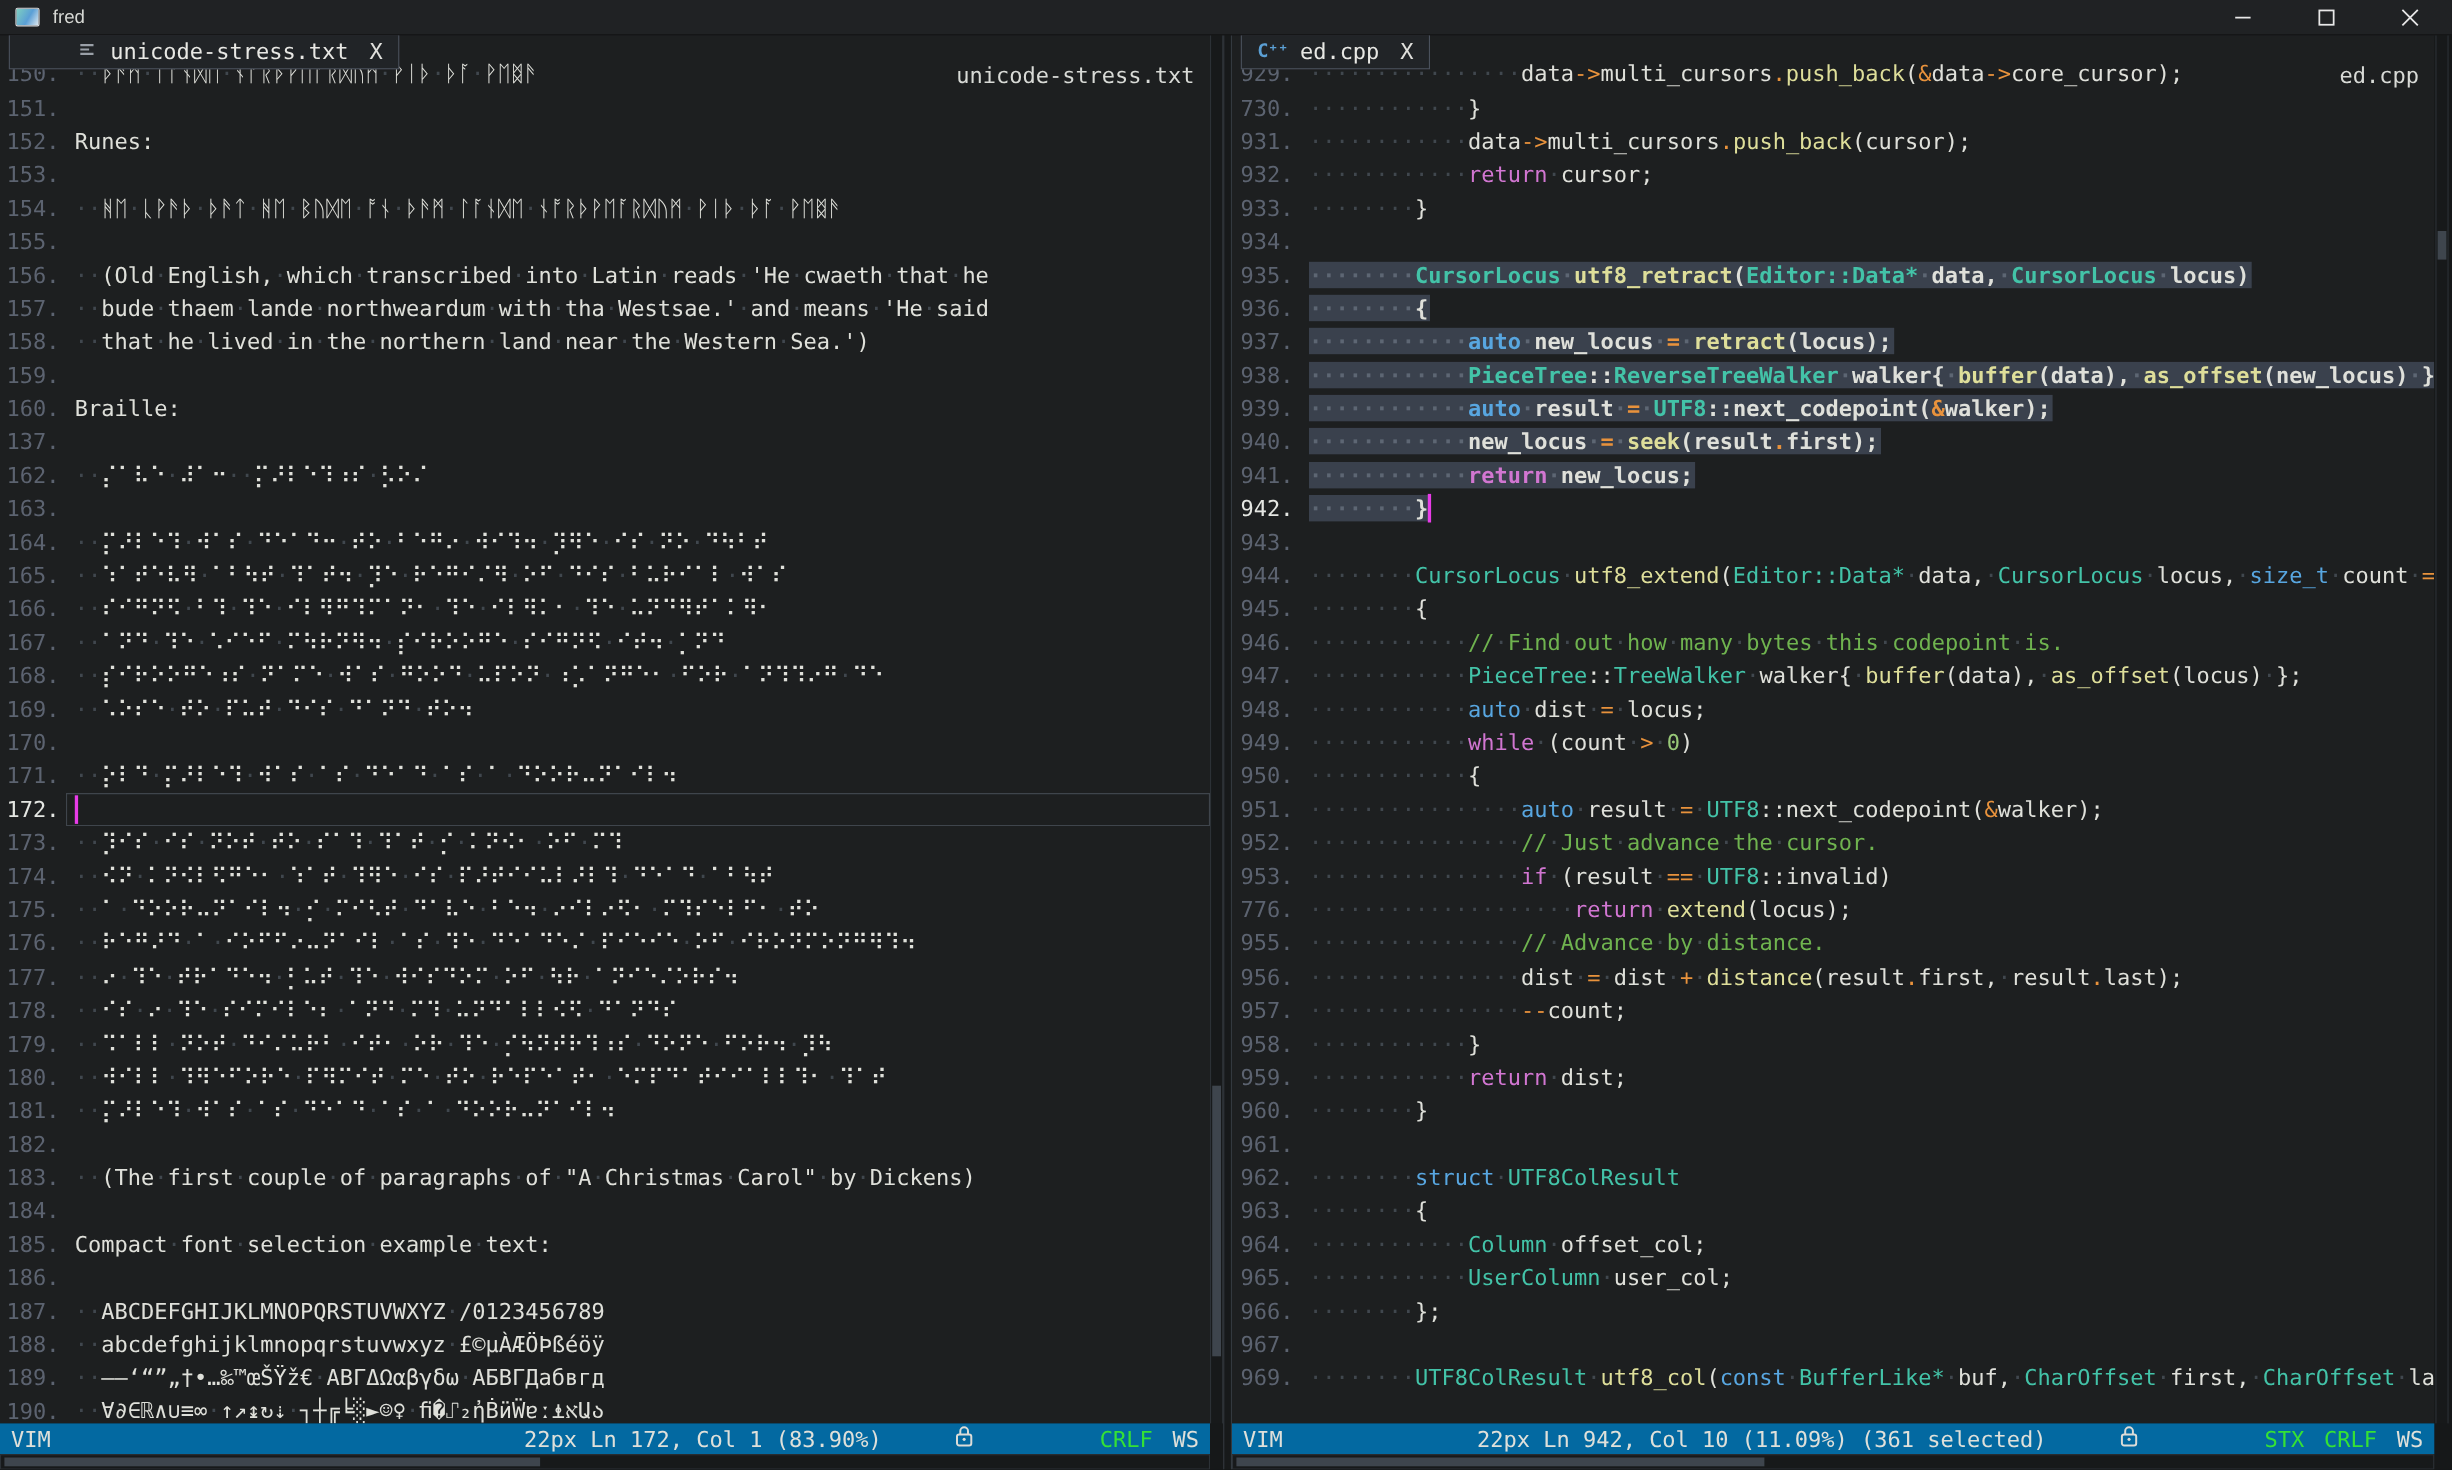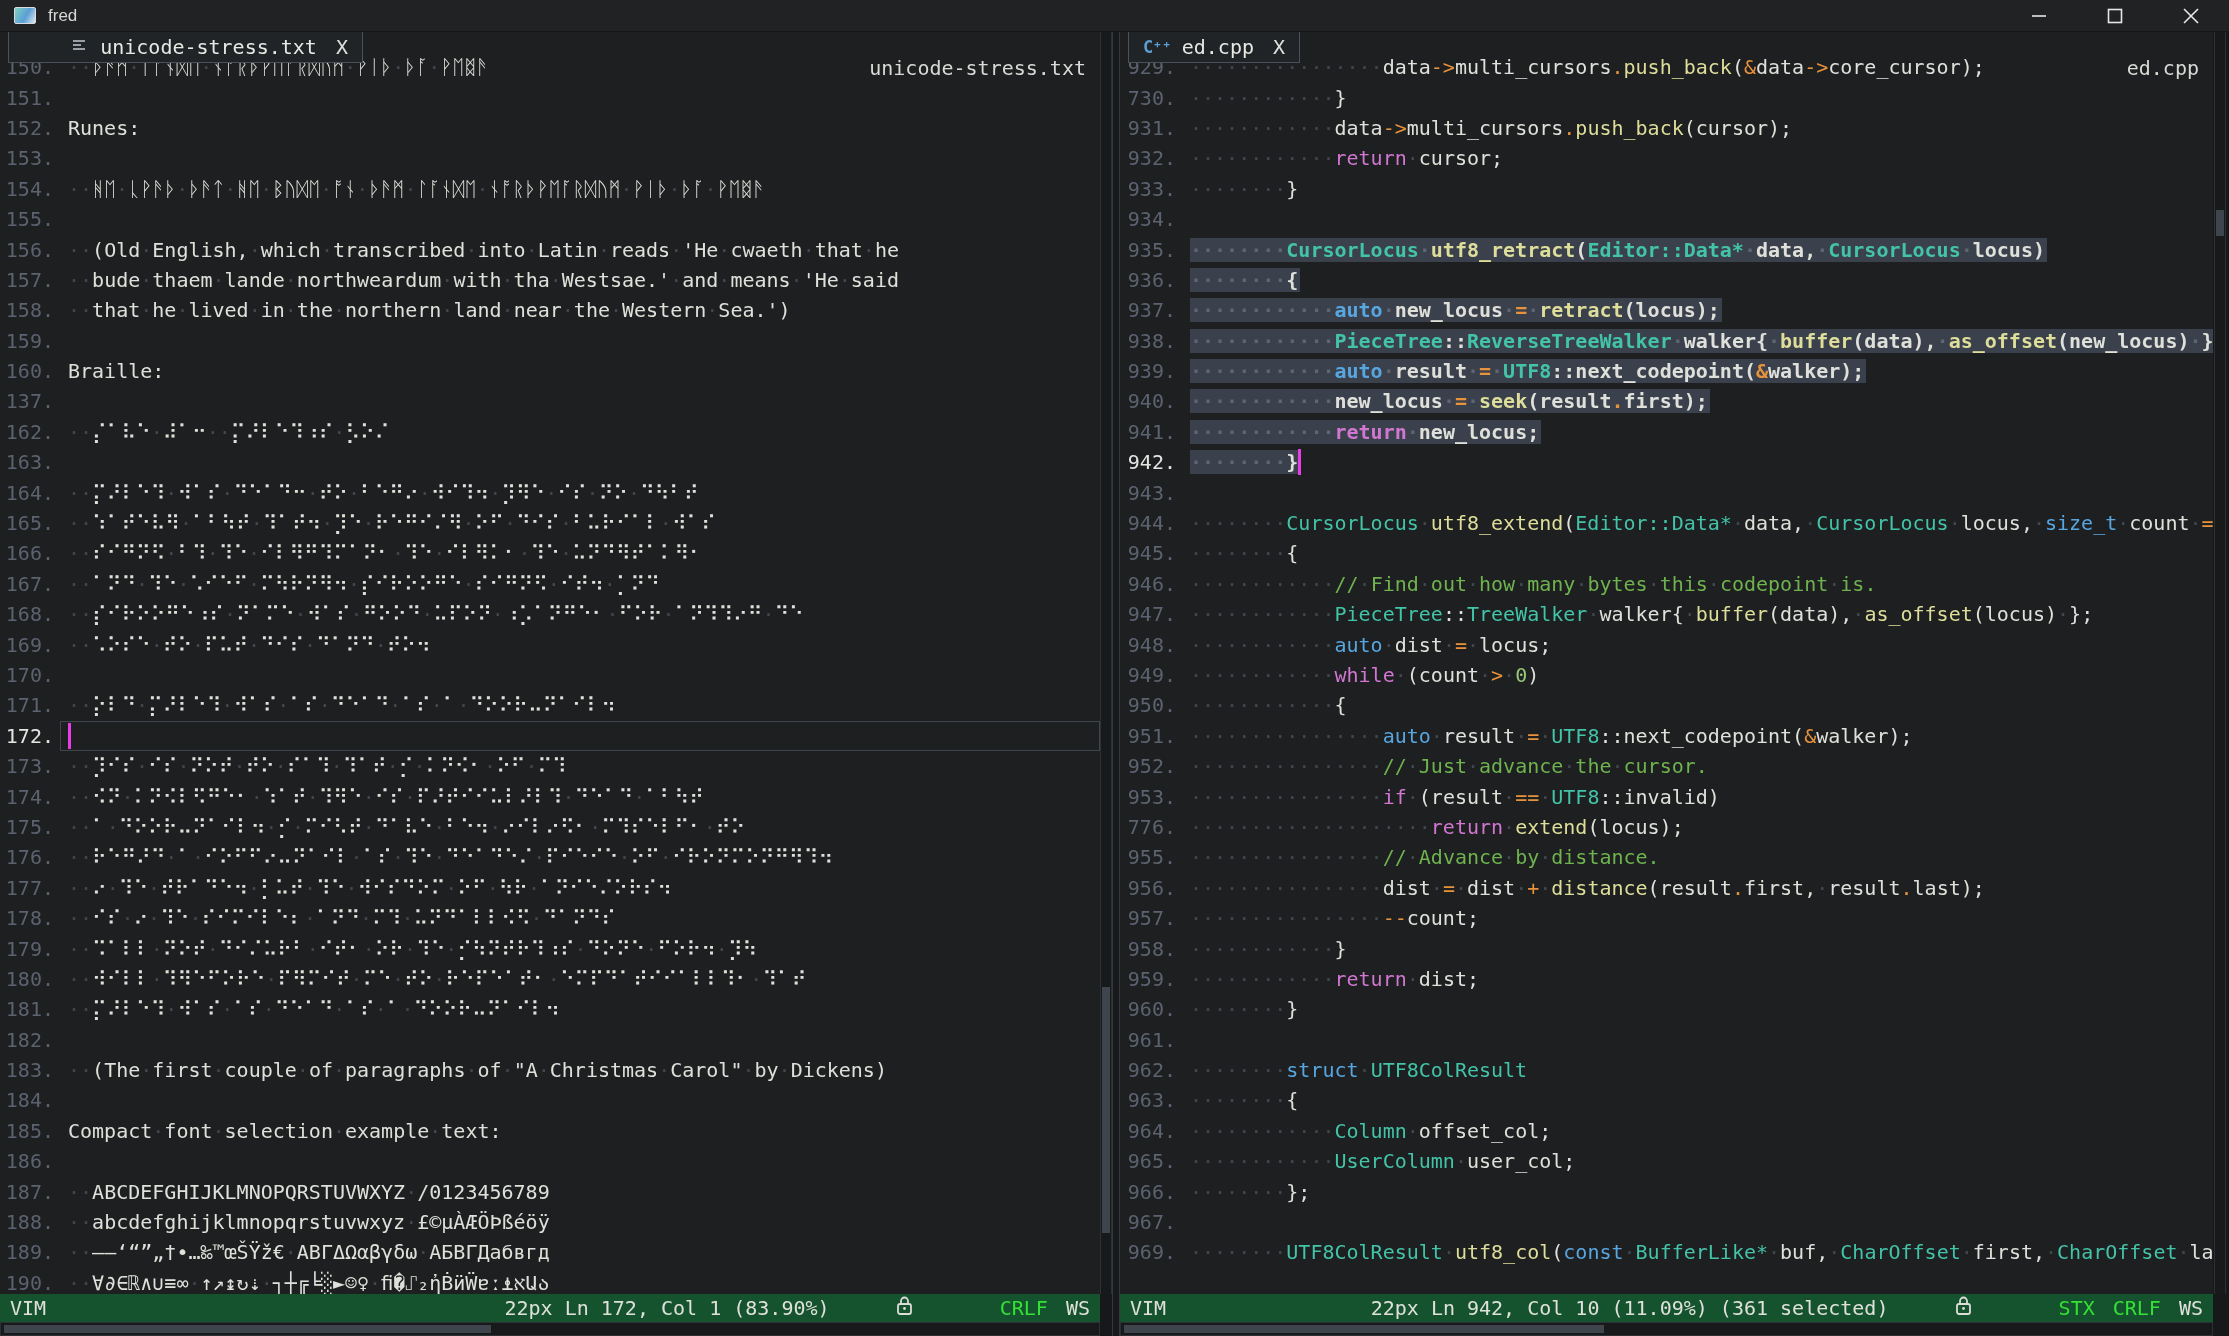--- a/index.html
+++ b/index.html
@@ -34,27 +34,27 @@
   .curnum { color:#e4e6e2; }
   .codearea { flex:1; position:relative; height:100%; display:flex; align-items:center; padding-left:8px; overflow:hidden; }
   .curline .codearea { box-shadow: inset 0 0 0 1px #3f454c; }
   .selwrap { white-space:pre; color:#dfe0da; }
   .sel .selwrap { background:#3a414d; padding-right:2px;font-weight:bold; }
   .d { color:#40474e; } .sel .d { color:#5d6673; }
   .pl { color:#dfe0da; } .kw { color:#58a6e0; } .ct { color:#d176d1; } .ty { color:#43c3a8; }
   .fn { color:#dede9a; } .op { color:#e8923c; } .cm { color:#6fb34f; } .nu { color:#98c878; }
   .caret { position:absolute; top:2px; bottom:2px; width:3px; background:#e83ce8; z-index:2; }
   
-  .statusbar { position:absolute; top:1294px; height:28px; background:#14532d; display:flex;
+  .statusbar { position:absolute; top:1294px; height:28px; background:#0369a1; display:flex;
     align-items:center; font-size:20px; color:#dfe0da; padding:0 10px; white-space:pre; }
   .sb-left  { left:0; width:1100px; } .sb-right { left:1120px; width:1093px; }
   .metrics { margin-left:auto; }
   .lock { margin-left:16px; flex:none; }
   .lock svg { stroke:#dcdcd8; stroke-width:1.8; fill:none; }
-  .endgroup { margin-left:86px; display:flex; gap:18px; }
+  .endgroup { margin-left:114px; display:flex; gap:18px; }
   .green { color:#35e135; }
   
   .vscroll { position:absolute; top:32px; height:1262px; width:12px; background:#17191a;
     border-left:1px solid #2c3136; border-right:1px solid #2c3136; }
   .vs-left { left:1100px; } .vs-right { left:2214px; }
   .vthumb { position:absolute; left:1px; width:8px; background:#3e454d; }
   .vt-left { top:955px; height:246px; } .vt-right { top:178px; height:26px; }
   .divider { position:absolute; left:1112px; top:32px; width:8px; height:1304px; background:#17191a;
     border-left:1px solid #33393f; border-right:1px solid #33393f; }
   .hscroll { position:absolute; top:1322px; height:14px; background:#17191a; border:1px solid #2c3136; }

